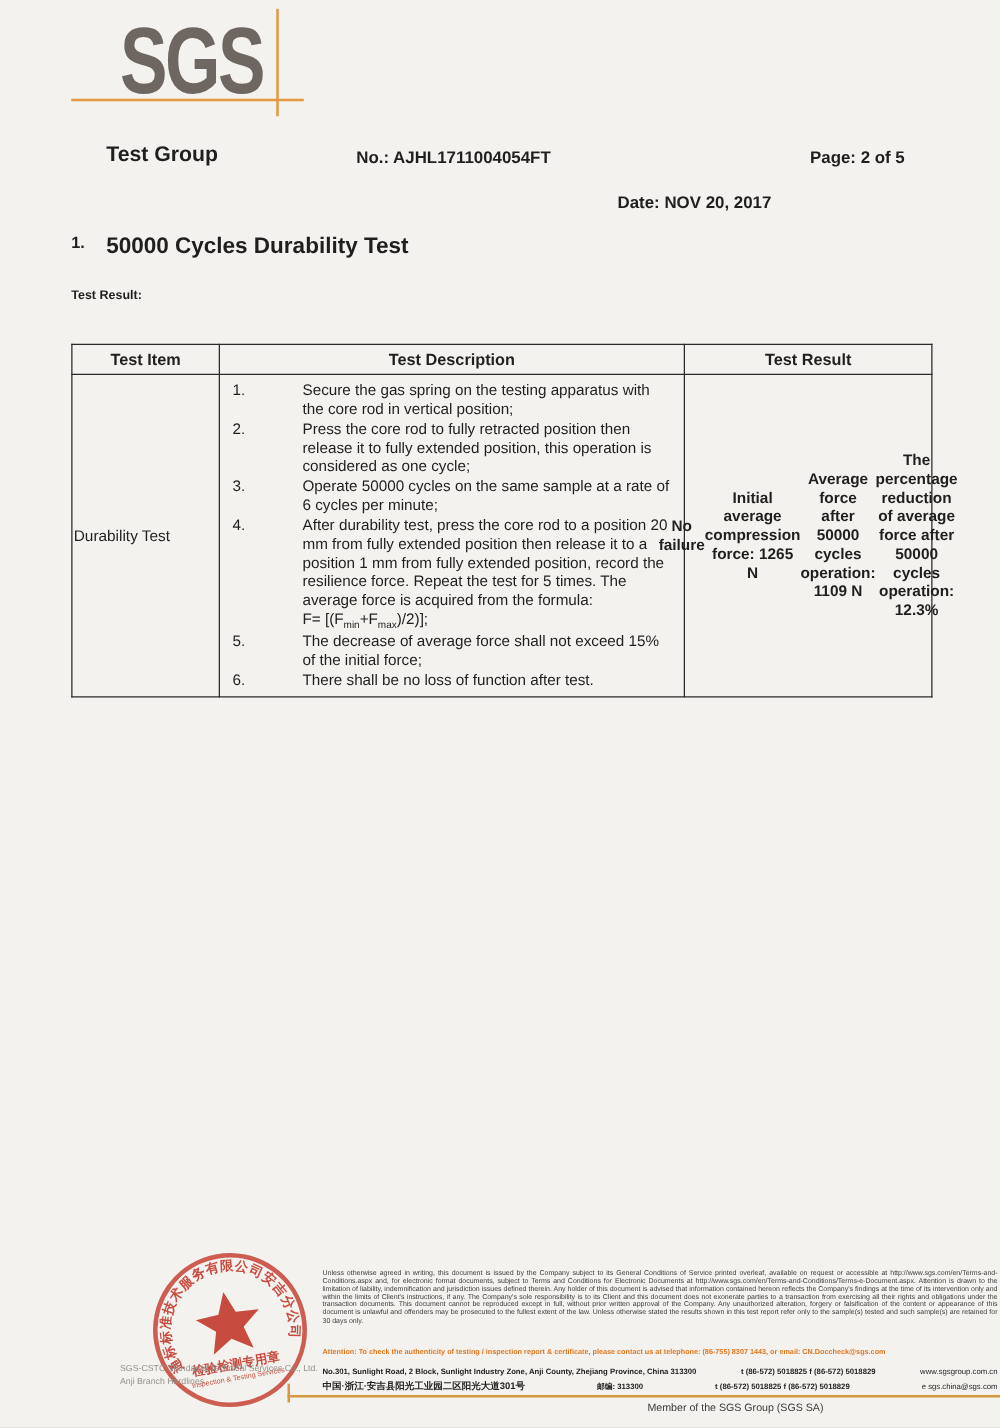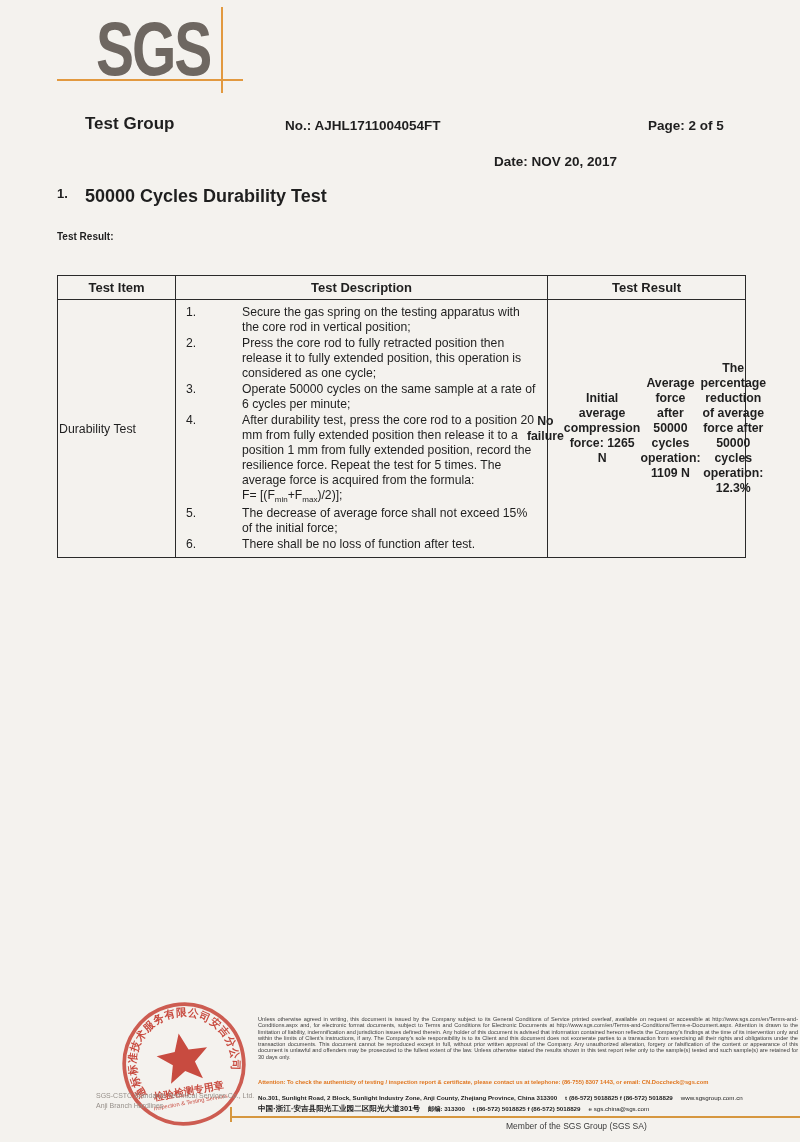--- a/index.html
+++ b/index.html
@@ -51,30 +51,30 @@
   .company-line1{position:absolute;left:96px;top:1092px;font-size:7px;color:#96908a;white-space:nowrap;}
   .company-line2{position:absolute;left:96px;top:1102px;font-size:7px;color:#96908a;white-space:nowrap;}
   .disclaimer{
     position:absolute;left:258px;top:1016px;width:540px;
     font-size:5.6px;line-height:6.25px;text-align:justify;color:#3c3c3c;
   }
   .attention{
     position:absolute;left:258px;top:1079px;width:540px;
     font-size:5.8px;line-height:6.3px;font-weight:bold;color:#e0761f;
   }
-  .addr-row{position:absolute;left:258px;width:540px;display:flex;gap:8px;align-items:baseline;white-space:nowrap;}
+  .addr-row{position:absolute;left:258px;width:540px;display:flex;gap:8px;align-items:baseline;white-space:nowrap;justify-content:space-between;}
   .addr-row-1{top:1094px;}
   .addr-row-2{top:1104px;}
   .addr-en{font-size:6.2px;font-weight:bold;color:#222;}
   .addr-phone{font-size:6.2px;font-weight:bold;color:#222;}
   .addr-web{font-size:6.2px;color:#222;}
   .addr-cn{font-size:7.6px;font-weight:bold;color:#222;}
   .footer-rule{position:absolute;left:230px;top:1116px;width:570px;height:2px;background:#d6973f;}
   .footer-tick{position:absolute;left:230px;top:1107px;width:2px;height:15px;background:#d6973f;}
-  .member{position:absolute;left:506px;top:1121px;font-size:8.5px;color:#3a3a3a;}
+  .member{position:absolute;left:518px;top:1121px;font-size:8.5px;color:#3a3a3a;}
 </style>
 </head>
 <body>
 
 <div class="page">
 
   <div class="logo-text">SGS</div>
   <div class="logo-vline"></div>
   <div class="logo-hline"></div>
 

